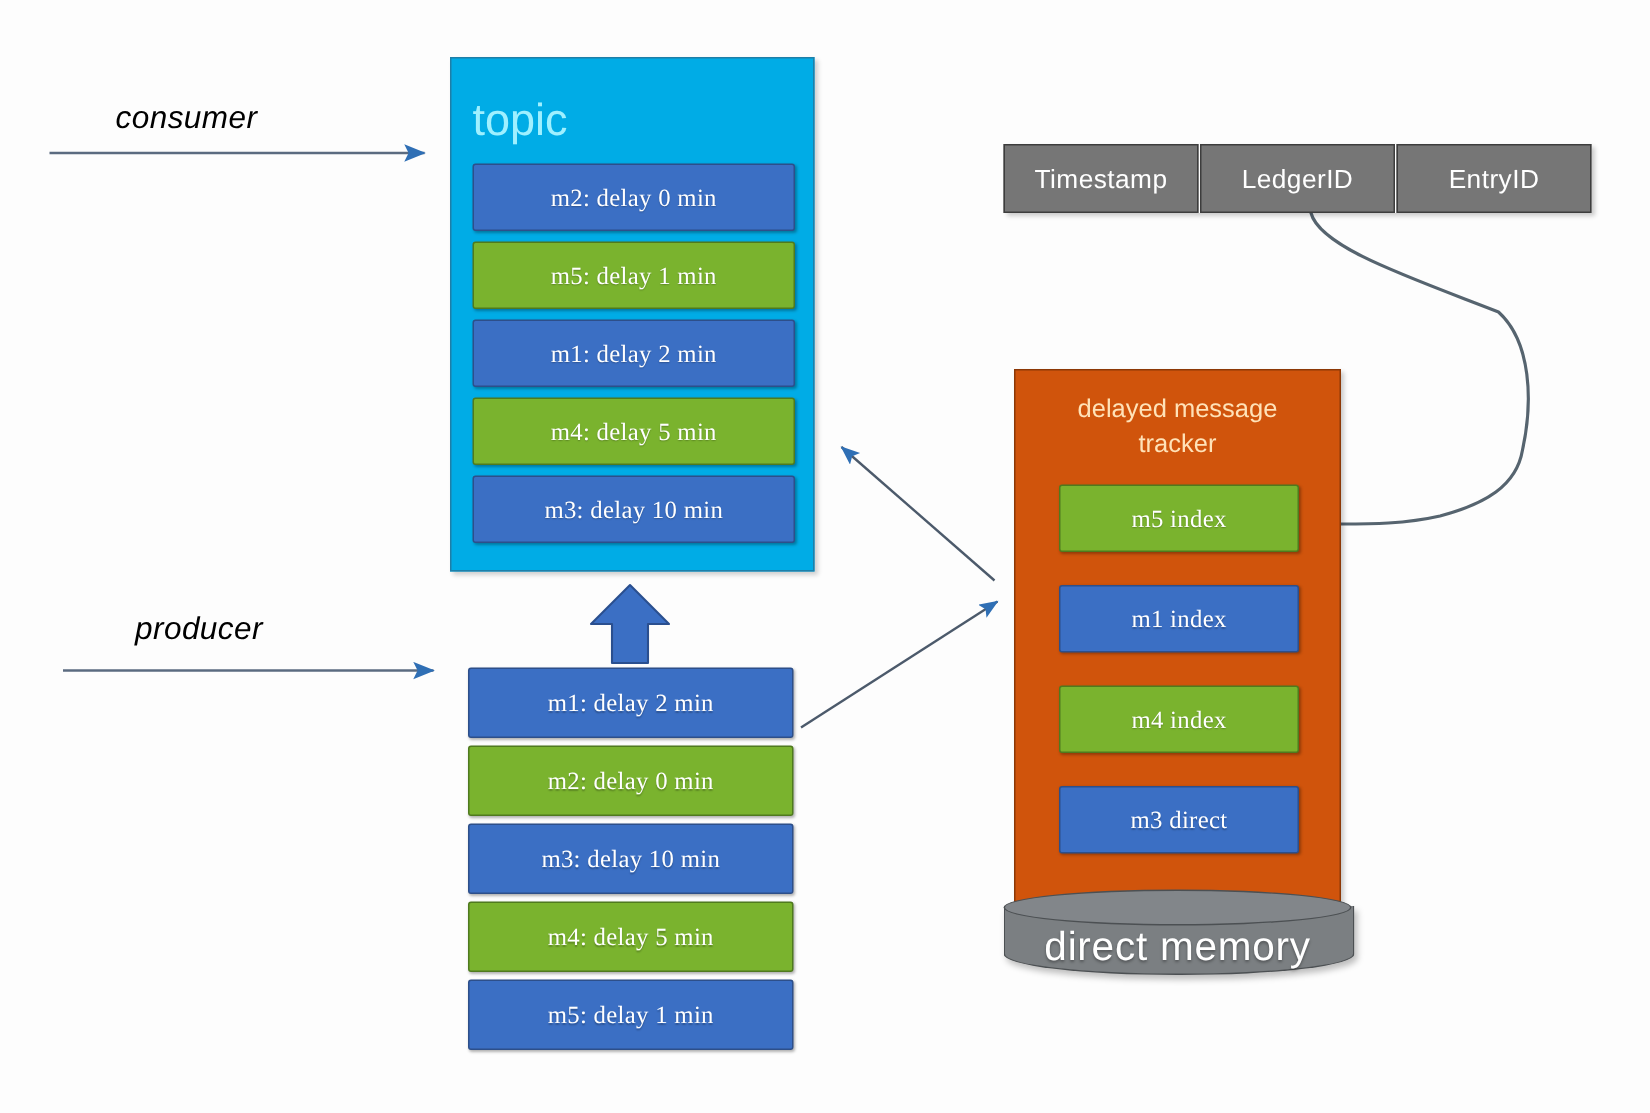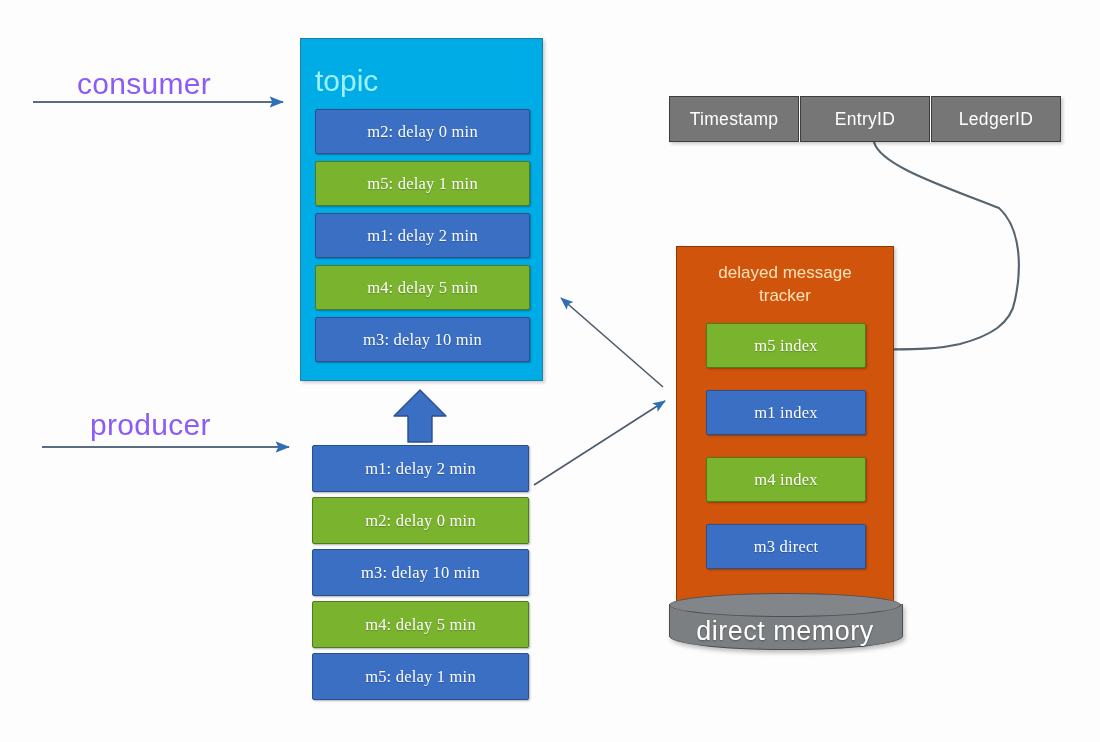--- a/index.html
+++ b/index.html
@@ -16,25 +16,26 @@
     height: 742px;
     background: #fdfdfd;
     overflow: hidden;
   }
 
   
   .abs { position: absolute; }
 
   
   .flow-label {
-    font-size: 30px;
-    color: #8b5cf6;
+    font-size: 21px;
+    color: #000000;
     letter-spacing: 0.3px;
     white-space: nowrap;
     font-family: "Liberation Sans", sans-serif;
+    font-style: italic;
   }
 
   
   #topic-box {
     left: 300px;
     top: 38px;
     width: 243px;
     height: 343px;
     background: #00ace6;
     border: 1px solid #1e7fa8;
@@ -255,22 +256,22 @@
   <div class="abs" id="producer-queue">
     <div class="msg blue">m1: delay 2 min</div>
     <div class="msg green">m2: delay 0 min</div>
     <div class="msg blue">m3: delay 10 min</div>
     <div class="msg green">m4: delay 5 min</div>
     <div class="msg blue">m5: delay 1 min</div>
   </div>
 
   <div class="abs" id="header-table">
     <div class="hcell">Timestamp</div>
+    <div class="hcell">LedgerID</div>
     <div class="hcell">EntryID</div>
-    <div class="hcell">LedgerID</div>
   </div>
 
   <div class="abs" id="tracker-box">
     <div id="tracker-title">
       <div>delayed message</div>
       <div>tracker</div>
     </div>
 
     <div class="tracker-index-list">
       <div class="msg green">m5 index</div>

